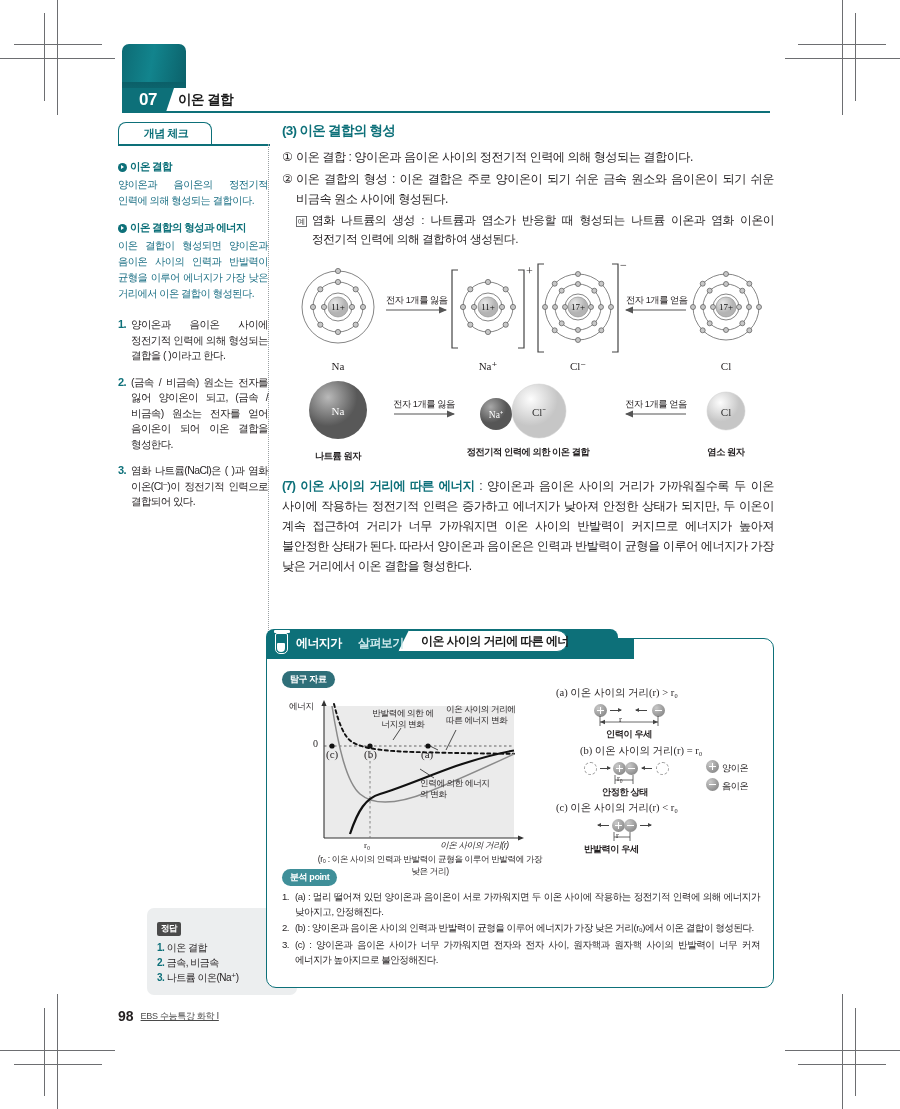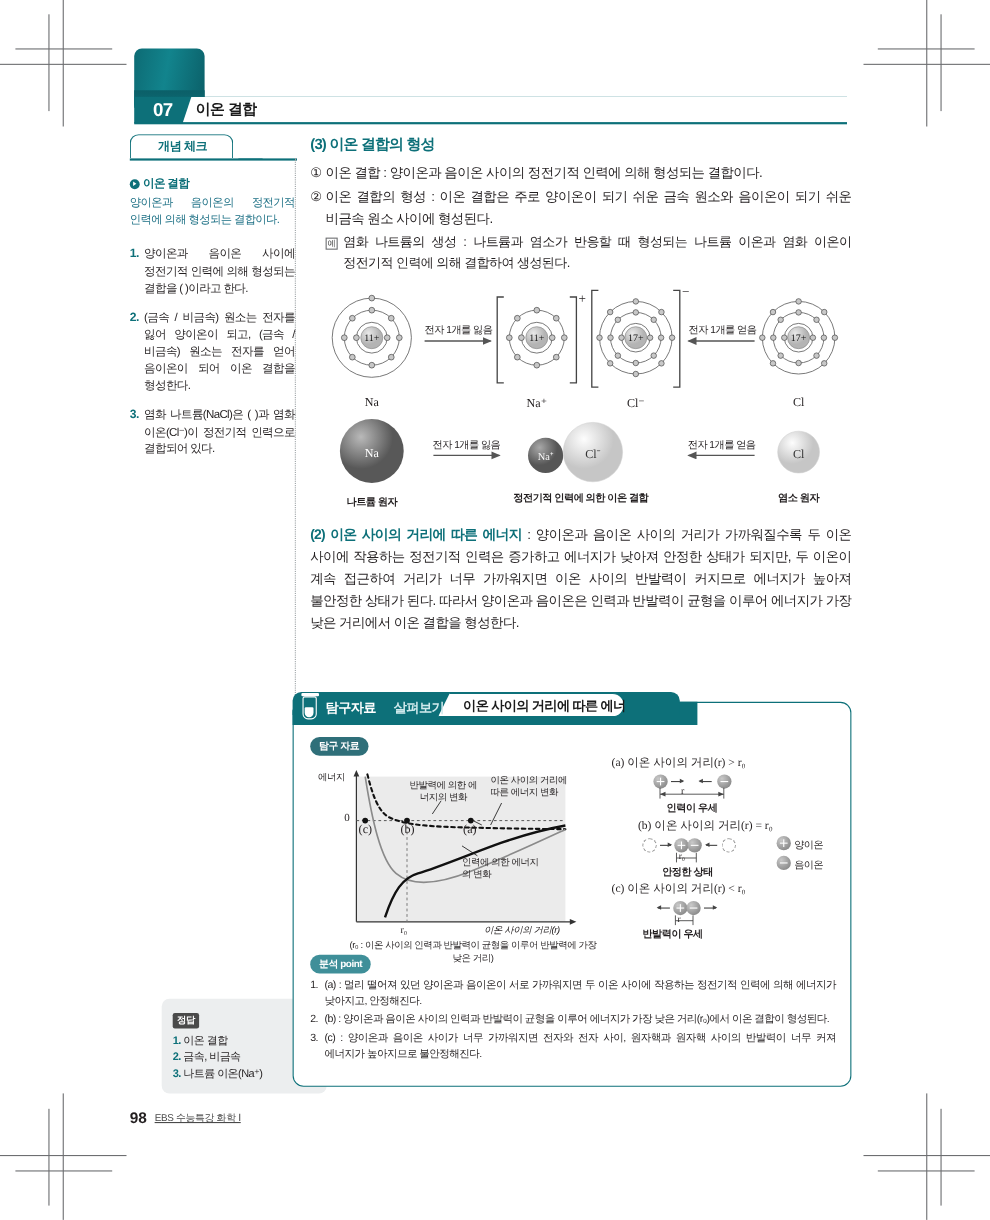--- a/index.html
+++ b/index.html
@@ -320,20 +320,27 @@
   <div class="sidebar-rule"></div>
   <div class="sidebar-right"></div>
 
   <div class="sidebar-body">
     <div class="kw">
       <div class="kw-title">
         <span class="bullet-arrow"></span>
         <span>이온 결합</span>
       </div>
       <div class="kw-body">양이온과 음이온의 정전기적 인력에 의해 형성되는 결합이다.</div>
+    </div>
+    <div class="kw" style="margin-top:12px;">
+      <div class="kw-title">
+        <span class="bullet-arrow"></span>
+        <span>이온 결합의 형성과 에너지</span>
+      </div>
+      <div class="kw-body">이온 결합이 형성되면 양이온과 음이온 사이의 인력과 반발력이 균형을 이루어 에너지가 가장 낮은 거리에서 이온 결합이 형성된다.</div>
     </div>
 
     <div class="q-list">
       <div class="q-item">
         <div class="q-num">1.</div>
         <div class="q-text">양이온과 음이온 사이에 정전기적 인력에 의해 형성되는 결합을 (      )이라고 한다.</div>
       </div>
       <div class="q-item">
         <div class="q-num">2.</div>
         <div class="q-text">(금속 / 비금속) 원소는 전자를 잃어 양이온이 되고, (금속 / 비금속) 원소는 전자를 얻어 음이온이 되어 이온 결합을 형성한다.</div>
@@ -539,32 +546,32 @@
       </svg>
 
       <div class="klabel" style="left:110px;top:140px;width:64px;">전자 1개를 잃음</div>
       <div class="klabel" style="left:342px;top:140px;width:64px;">전자 1개를 얻음</div>
       <div class="klabel" style="left:22px;top:192px;width:68px;font-weight:bold;">나트륨 원자</div>
       <div class="klabel" style="left:172px;top:188px;width:148px;font-weight:bold;">정전기적 인력에 의한 이온 결합</div>
       <div class="klabel" style="left:412px;top:188px;width:64px;font-weight:bold;">염소 원자</div>
     </div>
 
     <div class="body-l" style="margin-top:28px;">
-      <span style="font-size:12.6px;font-weight:bold;color:#0d7079;letter-spacing:-0.7px;">(2) 이온 사이의 거리에 따른 에너지</span><span> : 양이온과 음이온 사이의 거리가 가까워질수록 두 이온 사이에 작용하는 정전기적 인력은 증가하고 에너지가 낮아져 안정한 상태가 되지만, 두 이온이 계속 접근하여 거리가 너무 가까워지면 이온 사이의 반발력이 커지므로 에너지가 높아져 불안정한 상태가 된다. 따라서 양이온과 음이온은 인력과 반발력이 균형을 이루어 에너지가 가장 낮은 거리에서 이온 결합을 형성한다.</span>
+      <span style="font-size:12.6px;font-weight:bold;color:#0d7079;letter-spacing:-0.7px;">(7) 이온 사이의 거리에 따른 에너지</span><span> : 양이온과 음이온 사이의 거리가 가까워질수록 두 이온 사이에 작용하는 정전기적 인력은 증가하고 에너지가 낮아져 안정한 상태가 되지만, 두 이온이 계속 접근하여 거리가 너무 가까워지면 이온 사이의 반발력이 커지므로 에너지가 높아져 불안정한 상태가 된다. 따라서 양이온과 음이온은 인력과 반발력이 균형을 이루어 에너지가 가장 낮은 거리에서 이온 결합을 형성한다.</span>
     </div>
   </div>
 
   <div class="explore">
     <div class="ex-frame"></div>
     <div class="ex-tabwrap"></div>
     <div class="ex-topic">
       <span>이온 사이의 거리에 따른 에너지</span>
     </div>
     <div class="tube"></div>
-    <div class="ex-tab-t1">탐구자료</div>
+    <div class="ex-tab-t1">에너지가</div>
     <div class="ex-tab-t2">살펴보기</div>
 
     <div style="position:absolute;left:16px;top:50px;">
       <span class="pill dark">탐구 자료</span>
     </div>
 
     <div class="graph-wrap">
       <div class="graph-plot"></div>
       <svg width="255" height="180" style="position:absolute;left:0;top:0;">
 

